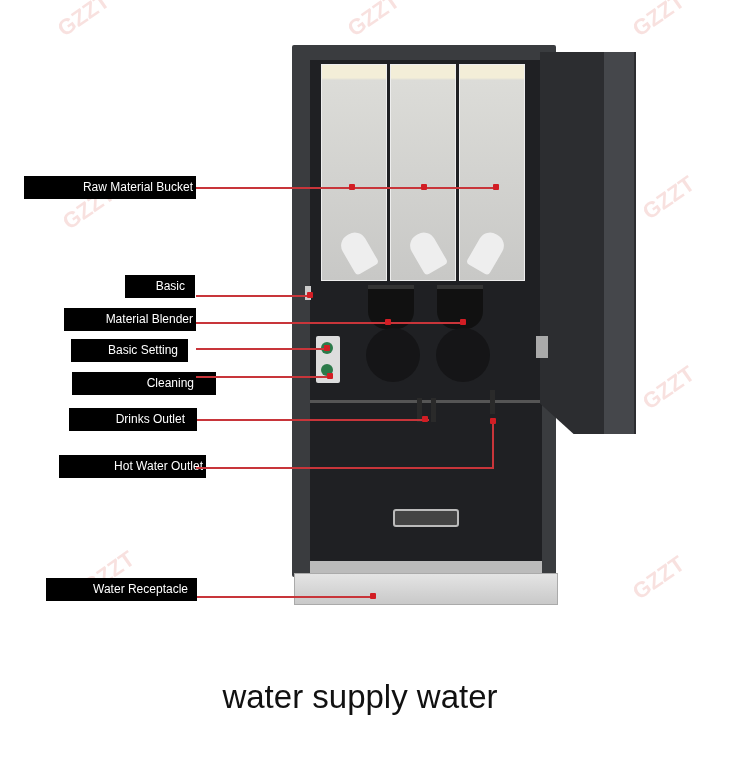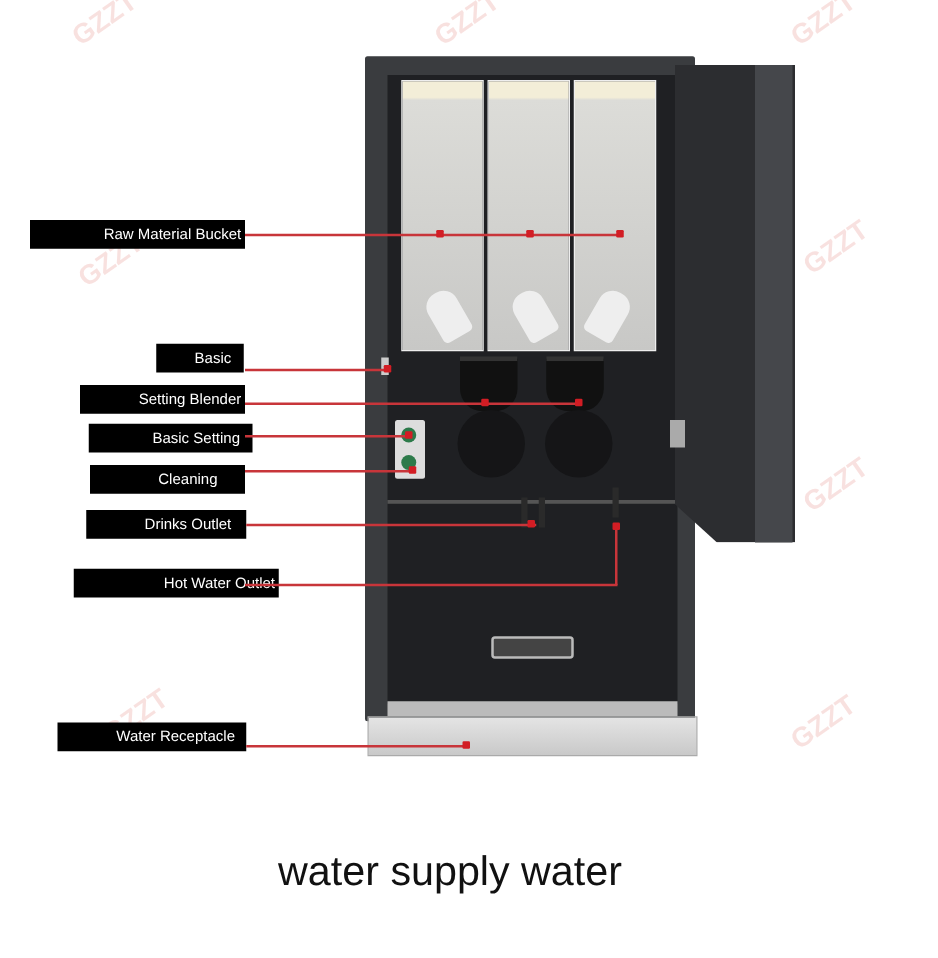--- a/index.html
+++ b/index.html
@@ -74,38 +74,38 @@
 <div class="label" style="left:24px;top:176px;width:172px;">Raw Material Bucket</div>
 <div class="line" style="left:196px;top:187px;width:300px;"></div>
 <div class="dot" style="left:349px;top:184px;"></div>
 <div class="dot" style="left:421px;top:184px;"></div>
 <div class="dot" style="left:493px;top:184px;"></div>
 
 <div class="label" style="left:125px;top:275px;width:70px;padding-right:10px;">Basic</div>
 <div class="line" style="left:196px;top:295px;width:114px;"></div>
 <div class="dot" style="left:307px;top:292px;"></div>
 
-<div class="label" style="left:64px;top:308px;width:132px;">Setting Blender</div>
+<div class="label" style="left:64px;top:308px;width:132px;">Material Blender</div>
 <div class="line" style="left:196px;top:322px;width:268px;"></div>
 <div class="dot" style="left:385px;top:319px;"></div>
 <div class="dot" style="left:460px;top:319px;"></div>
 
-<div class="label" style="left:71px;top:339px;width:131px;padding-right:10px;">Basic Setting</div>
+<div class="label" style="left:71px;top:339px;width:117px;padding-right:10px;">Basic Setting</div>
 <div class="line" style="left:196px;top:348px;width:130px;"></div>
 <div class="dot" style="left:324px;top:345px;"></div>
 
-<div class="label" style="left:72px;top:372px;width:124px;padding-right:22px;">Cleaning</div>
+<div class="label" style="left:72px;top:372px;width:144px;padding-right:22px;">Cleaning</div>
 <div class="line" style="left:196px;top:376px;width:134px;"></div>
 <div class="dot" style="left:327px;top:373px;"></div>
 
 <div class="label" style="left:69px;top:408px;width:128px;padding-right:12px;padding-left:24px;">Drinks Outlet</div>
 <div class="line" style="left:197px;top:419px;width:232px;"></div>
 <div class="dot" style="left:422px;top:416px;"></div>
 
-<div class="label" style="left:59px;top:455px;width:164px;">Hot Water Outlet</div>
+<div class="label" style="left:59px;top:455px;width:147px;">Hot Water Outlet</div>
 <div class="line" style="left:196px;top:467px;width:298px;"></div>
 <div class="vline" style="left:492px;top:421px;height:47px;"></div>
 <div class="dot" style="left:490px;top:418px;"></div>
 
 <div class="label" style="left:46px;top:578px;width:151px;padding-right:9px;">Water Receptacle</div>
 <div class="line" style="left:197px;top:596px;width:176px;"></div>
 <div class="dot" style="left:370px;top:593px;"></div>
 
 <div class="caption">water supply water</div>
 

